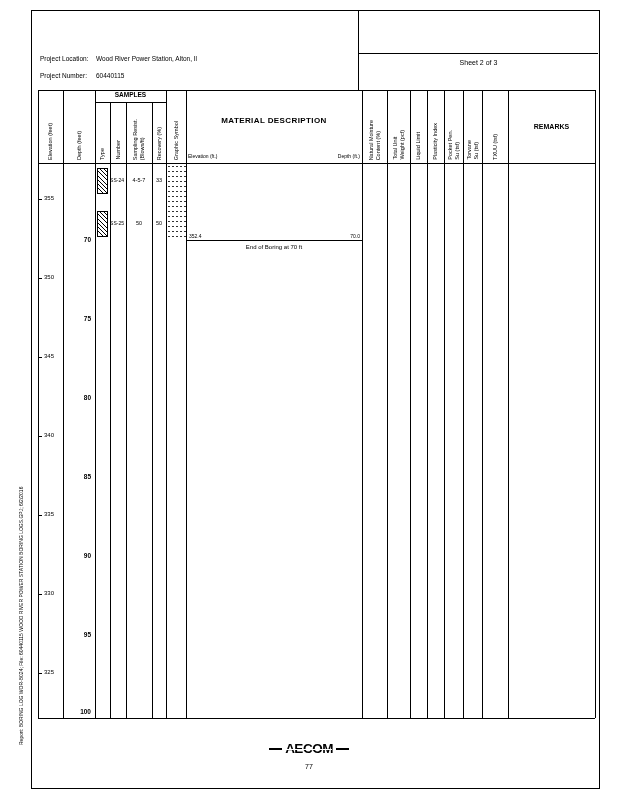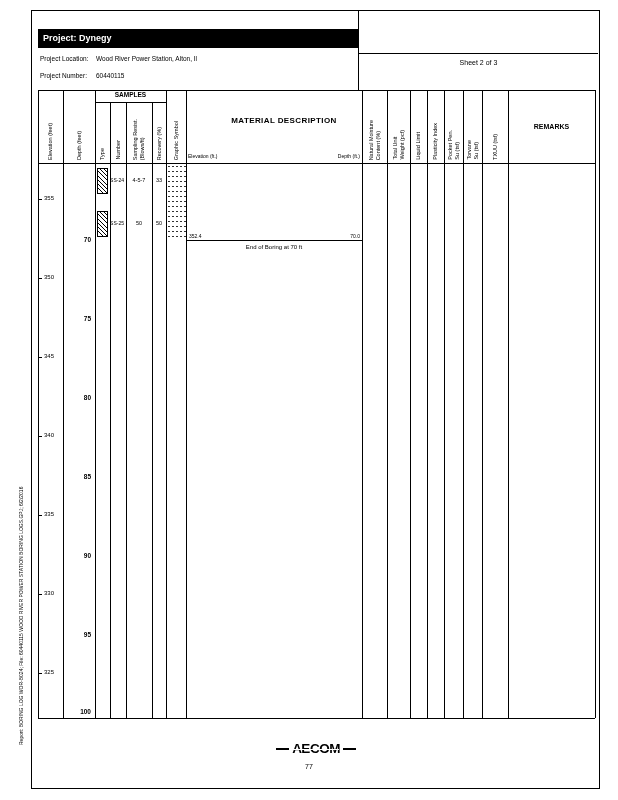--- a/index.html
+++ b/index.html
@@ -10,55 +10,54 @@
   .border-rect{position:absolute;left:31px;top:10px;width:567px;height:777px;border:1.5px solid #000;}
   .banner{position:absolute;left:38px;top:29px;width:320px;height:19px;background:#000;color:#fff;
           font-size:9px;font-weight:bold;line-height:19px;padding-left:5px;box-sizing:border-box;}
   .logtitle{position:absolute;left:362px;top:34px;width:233px;text-align:center;font-size:11px;font-weight:bold;}
   .sheet{position:absolute;left:362px;top:59px;width:233px;text-align:center;font-size:7px;}
   .hdr-small{position:absolute;font-size:6.5px;}
   .hcell{position:absolute;display:flex;align-items:flex-end;justify-content:center;}
   .vh{writing-mode:vertical-rl;transform:rotate(180deg);font-size:5.5px;line-height:1.2;white-space:nowrap;}
   .samples-cap{position:absolute;left:95px;top:91px;width:71px;text-align:center;font-size:6.5px;font-weight:bold;}
   .matdesc{position:absolute;left:186px;top:90px;width:176px;height:60px;display:flex;align-items:center;justify-content:center;
-           font-size:8px;font-weight:bold;letter-spacing:.4px;padding-left:10px;}
+           font-size:8px;font-weight:bold;letter-spacing:.4px;}
   .matnote{position:absolute;font-size:5px;}
   .remarks{position:absolute;left:508px;top:90px;width:87px;height:73px;display:flex;align-items:center;justify-content:center;
            font-size:7px;font-weight:bold;}
   .etick{position:absolute;width:4px;height:1px;background:#000;}
   .elabel{position:absolute;font-size:6px;}
   .dlabel{position:absolute;width:28px;text-align:right;font-size:6.5px;font-weight:bold;}
   .sample-box{position:absolute;left:97px;width:11px;height:26px;border:1px solid #000;box-sizing:border-box;
               background:repeating-linear-gradient(45deg,#000 0,#000 .7px,transparent .7px,transparent 3px);}
   .sample-id{position:absolute;left:108px;width:18px;text-align:center;font-size:5px;}
   .sample-blows{position:absolute;left:126px;width:26px;text-align:center;font-size:5.5px;}
   .sample-rec{position:absolute;left:152px;width:14px;text-align:center;font-size:5.5px;}
   .gpattern{position:absolute;left:167px;top:164px;width:19px;height:76px;
             background-image:radial-gradient(circle at 1px 1px,#333 .55px,transparent .7px),
                              radial-gradient(circle at 2px 2.5px,#333 .5px,transparent .65px);
             background-size:3px 3px,4px 5px;}
   .eob-text{position:absolute;left:186px;top:244px;width:176px;text-align:center;font-size:6px;}
   .eob-elev{position:absolute;left:189px;top:233px;font-size:5px;}
   .eob-depth{position:absolute;left:320px;top:233px;width:40px;text-align:right;font-size:5px;}
   .sidenote{position:absolute;left:15px;top:300px;width:11px;height:445px;display:flex;justify-content:center;}
   .sidenote .vh{font-size:5px;}
-  .logo-row{position:absolute;left:266px;top:741px;width:100px;height:16px;display:flex;align-items:center;justify-content:center;gap:3px;}
+  .logo-row{position:absolute;left:259px;top:741px;width:100px;height:16px;display:flex;align-items:center;justify-content:center;gap:3px;}
   .logo-bar{width:13px;height:2px;background:#000;}
   .logo-text{position:relative;font-size:13.5px;font-weight:800;letter-spacing:-.5px;line-height:1;}
   .logo-text::after{content:"";position:absolute;left:1px;right:1px;top:6.5px;height:1.3px;background:#fff;}
   .pagenum{position:absolute;left:259px;top:763px;width:100px;text-align:center;font-size:7px;}
 </style>
 </head>
 <body>
 
 <div class="page">
 
   <div class="border-rect"></div>
 
-  <div class="banner">Project: Dynegy</div>
   <div class="sheet">Sheet 2 of 3</div>
   <div class="hdr-small" style="left:40px;top:55px;">Project Location:</div>
   <div class="hdr-small" style="left:96px;top:55px;">Wood River Power Station, Alton, Il</div>
   <div class="hdr-small" style="left:40px;top:72px;">Project Number:</div>
   <div class="hdr-small" style="left:96px;top:72px;">60440115</div>
   <div class="vl" style="left:358px;top:11px;height:79px;"></div>
   <div class="hl" style="left:358px;top:53px;width:240px;"></div>
 
   <div class="hl" style="left:38px;top:90px;width:557px;"></div>
   <div class="hl" style="left:95px;top:102px;width:71px;"></div>

